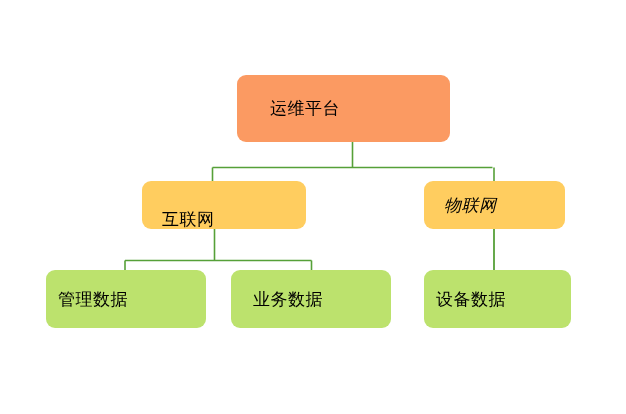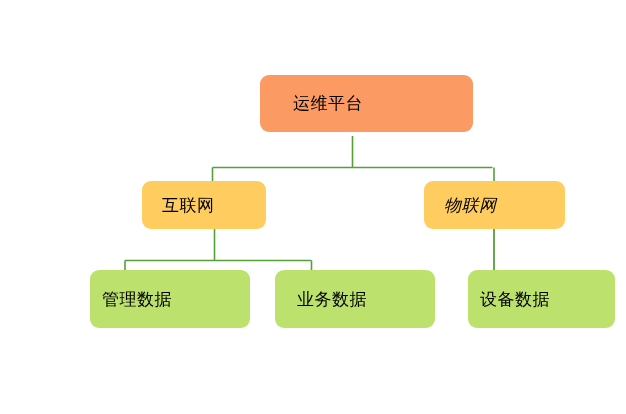--- a/index.html
+++ b/index.html
@@ -36,43 +36,42 @@
     font-size: 17px;
     line-height: 1.1;
     letter-spacing: 0.5px;
     white-space: nowrap;
   }
   .node-label {
     display: block;
   }
   
   .node-root {
-    left: 260px;
+    left: 237px;
     top: 75px;
     width: 213px;
-    height: 57px;
+    height: 67px;
     background: #fb9a62;
     padding-left: 33px;
   }
   
   .node-l2 {
     top: 181px;
     height: 48px;
     background: #ffcd5f;
     padding-left: 20px;
   }
-  .node-l2.pos-a { left: 142px; width: 124px; }
+  .node-l2.pos-a { left: 142px; width: 164px; align-items: flex-end; }
   .node-l2.pos-b { left: 424px; width: 141px; font-style: italic; }
   
   .node-l3 {
     top: 270px;
     height: 58px;
     background: #bce26d;
     padding-left: 12px;
-    margin-left: 44px;
   }
   .node-l3.pos-a { left: 46px;  width: 160px; }
   .node-l3.pos-b { left: 231px; width: 160px; padding-left: 22px; }
   .node-l3.pos-c { left: 424px; width: 147px; }
 </style>
 </head>
 <body>
 
 <div id="canvas">
 

